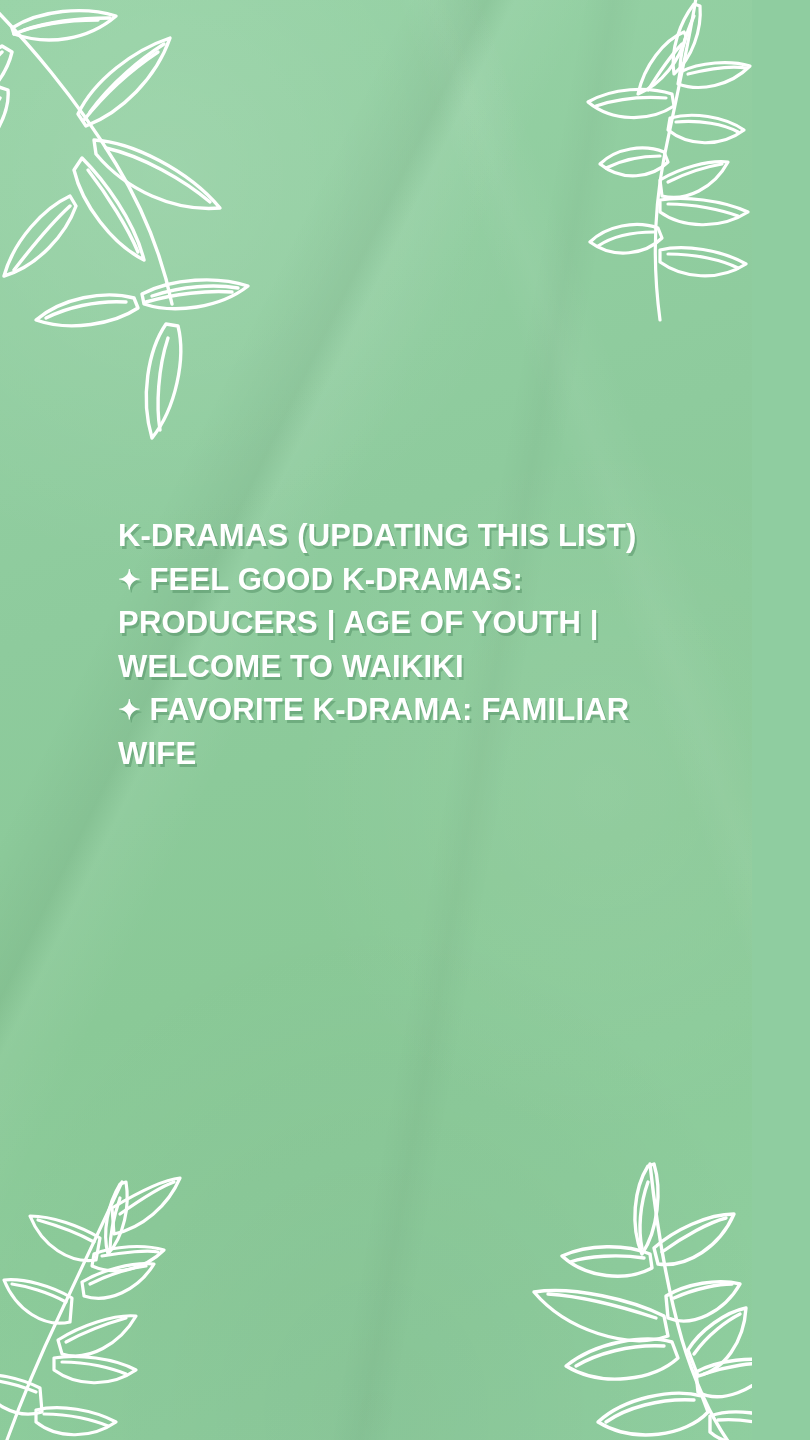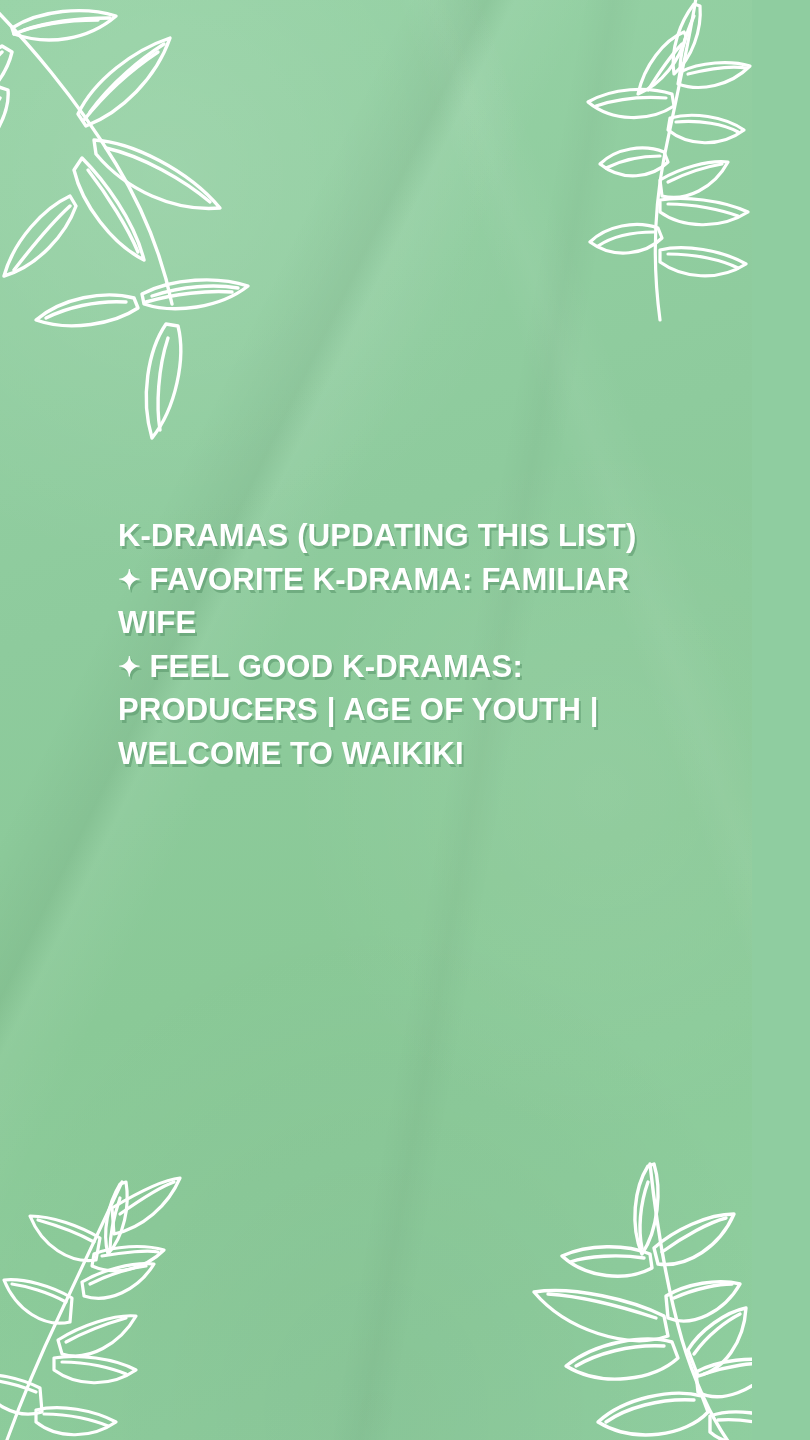--- a/index.html
+++ b/index.html
@@ -244,20 +244,20 @@
         <path d="M188 272 C 210 264, 246 268, 268 282 C 242 304, 206 304, 188 288 Z"></path>
         <path d="M196 276 C 222 274, 246 280, 258 286"></path>
       </g>
     </svg>
   </div>
 
   <div class="text-block">
 
     <div class="line">K-DRAMAS (UPDATING THIS LIST)</div>
 
+    <div class="line"><span class="sparkle">✦</span> <span>FEEL GOOD K-DRAMAS: PRODUCERS | AGE OF YOUTH | WELCOME TO WAIKIKI</span></div>
+
     <div class="line"><span class="sparkle">✦</span> <span>FAVORITE K-DRAMA: FAMILIAR WIFE</span></div>
 
-    <div class="line"><span class="sparkle">✦</span> <span>FEEL GOOD K-DRAMAS: PRODUCERS | AGE OF YOUTH | WELCOME TO WAIKIKI</span></div>
-
 
   </div>
 
 </div>
 
 </body></html>

